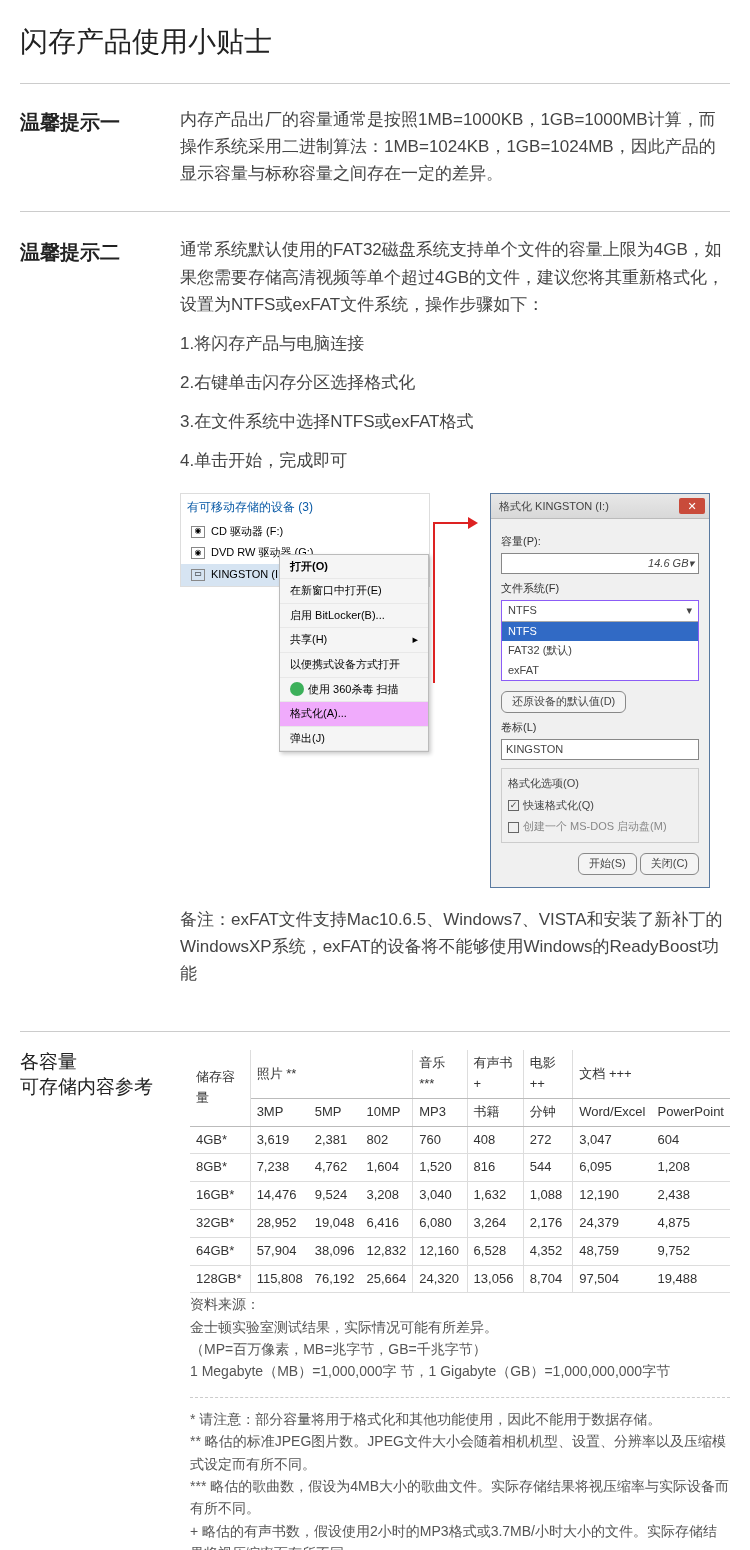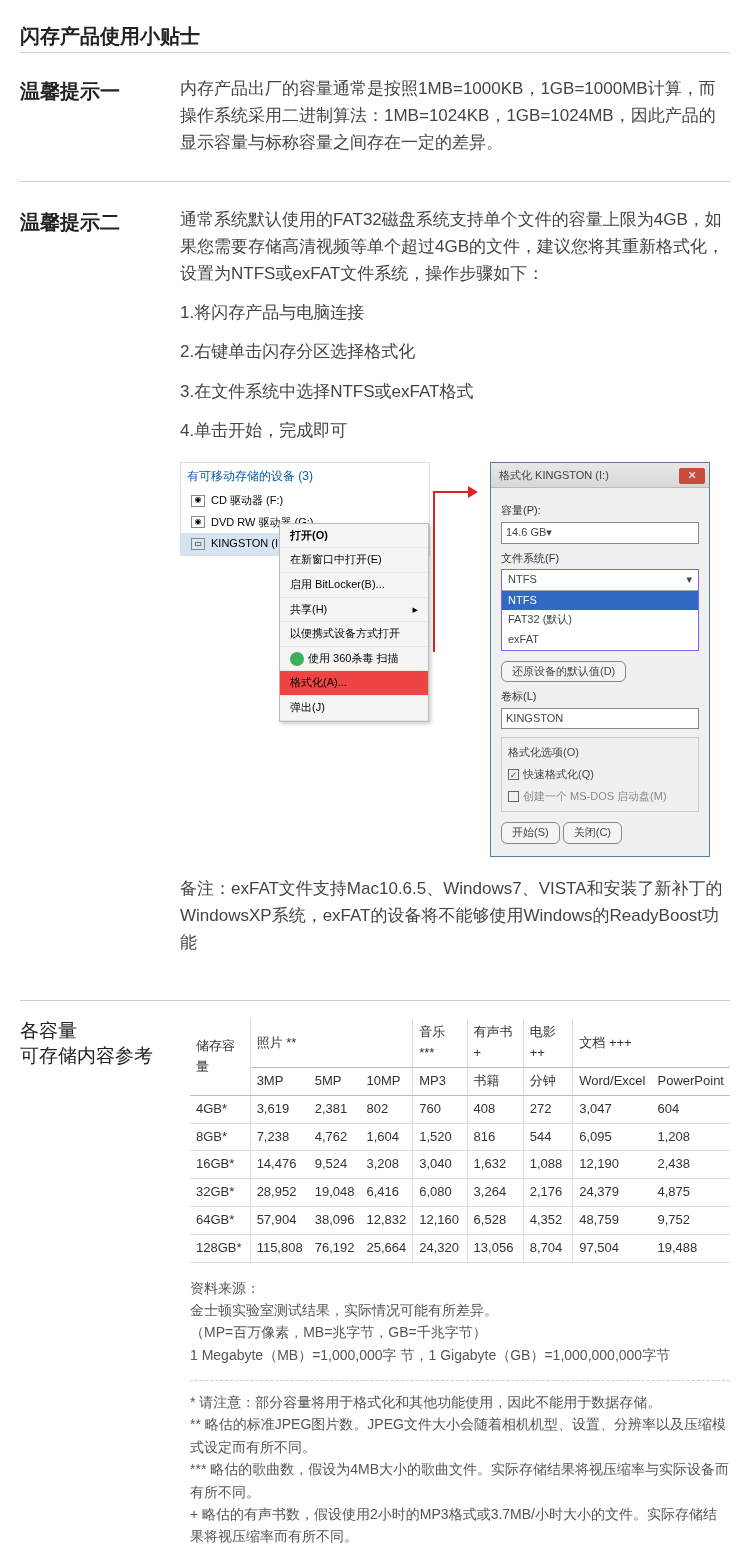--- a/index.html
+++ b/index.html
@@ -1,61 +1,61 @@
 <!DOCTYPE html>
 <html><head>
 <meta charset="utf-8">
 <style>
 * { margin: 0; padding: 0; box-sizing: border-box; }
 body { font-family: "Microsoft YaHei", "PingFang SC", sans-serif; background: #fff; width: 750px; color: #333; font-size: 15px; line-height: 1.6; }
 .page { padding: 20px 20px 30px; }
-.page-title { font-size: 20px; font-weight: 700; color: #222; border-bottom: 1px solid #ccc; margin-bottom: 22px; }
+.page-title { font-size: 28px; font-weight: 400; color: #222; border-bottom: 1px solid #ccc; padding-bottom: 18px; margin-bottom: 22px; }
 .sect { display: flex; border-bottom: 1px solid #ccc; padding-bottom: 24px; margin-bottom: 24px; }
 .sect:last-child { border-bottom: none; }
 .sect-label { width: 160px; flex-shrink: 0; font-size: 20px; color: #222; font-weight: 700; }
 .sect-body { flex: 1; font-size: 17px; color: #444; }
 .sect-body p { margin-bottom: 12px; }
 .step { margin-bottom: 10px; font-size: 17px; }
 .note { font-size: 17px; color: #444; margin-top: 18px; }
 .screenshot-wrap { display: flex; gap: 12px; margin: 18px 0; align-items: flex-start; }
 .win-panel { font-family: Tahoma, "Microsoft YaHei", sans-serif; font-size: 11px; color: #000; background: #fff; border: 1px solid #ddd; }
 .win-panel.left { width: 250px; position: relative; }
 .blue-head { color: #0a5aa6; font-size: 12px; padding: 4px 6px; }
 .dev-row { display: flex; align-items: center; gap: 6px; padding: 2px 10px; font-size: 11px; }
 .dev-selected { background: #d6e4f2; }
 .dev-icon { width: 14px; height: 12px; display: inline-flex; align-items: center; justify-content: center; border: 1px solid #888; font-size: 8px; }
 .ctx-menu { position: absolute; left: 98px; top: 60px; background: #f5f5f5; border: 1px solid #bbb; width: 150px; box-shadow: 2px 2px 4px rgba(0,0,0,.2); }
 .ctx-item { padding: 3px 10px; font-size: 11px; border-bottom: 1px solid #e8e8e8; display: flex; align-items: center; gap: 4px; }
-.ctx-item.hl { background: #ef4444; }
+.ctx-item.hl { background: #f0abfc; }
 .ctx-item .ico { width: 14px; height: 14px; border-radius: 50%; display: inline-block; }
 .arrow-line { width: 36px; height: 140px; position: relative; flex-shrink: 0; }
 .arrow-line svg { position: absolute; top: 0; left: -12px; }
 .dlg { width: 220px; background: #f0f0f0; border: 1px solid #5a7aa0; font-size: 11px; }
 .dlg-title { display: flex; align-items: center; justify-content: space-between; background: linear-gradient(#e8e8e8,#d8d8d8); border-bottom: 1px solid #bbb; padding: 4px 4px 3px 8px; }
 .dlg-close { width: 26px; height: 16px; background: #c94b3b; color: #fff; display: flex; align-items: center; justify-content: center; font-size: 11px; border-radius: 2px; }
 .dlg-body { padding: 8px 10px; }
 .dlg-body label { display: block; margin-top: 6px; font-size: 11px; color: #333; }
 .sel { width: 100%; border: 1px solid #888; background: #fff; padding: 1px 4px; font-size: 11px; margin-top: 2px; }
 .sel.open { border: 1px solid #8b5cf6; padding: 0; }
 .sel-opt { padding: 1px 6px; }
 .sel-opt.hl { background: #316ac5; color: #fff; }
 .inp { width: 100%; border: 1px solid #888; background: #fff; padding: 1px 4px; font-size: 11px; margin-top: 2px; }
 .dlg-btn { display: inline-block; border: 1px solid #888; background: #f4f4f4; padding: 1px 10px; font-size: 11px; border-radius: 6px; }
-.dlg-btn-row { padding: 10px 0 4px; }
+.dlg-btn-row { text-align: right; padding: 10px 0 4px; }
 .chk-row { display: flex; align-items: center; gap: 4px; font-size: 11px; margin-top: 4px; }
 .chk { width: 11px; height: 11px; border: 1px solid #666; display: inline-flex; align-items: center; justify-content: center; font-size: 9px; }
 
 .tbl-sect { display: flex; border-top: 1px solid #ccc; padding-top: 18px; }
 .tbl-label { width: 170px; flex-shrink: 0; font-size: 19px; color: #222; line-height: 1.3; }
 .tbl-wrap { flex: 1; }
 table { border-collapse: collapse; font-size: 13px; width: 100%; color: #333; }
 th, td { padding: 3px 6px; text-align: left; font-weight: 400; border-bottom: 1px solid #ddd; }
 th.top { border-bottom: 1px solid #bbb; }
 .sep-r { border-right: 1px solid #ddd; }
-.src { font-size: 14px; color: #555; line-height: 1.6; margin-top: 14px; }
+.src { font-size: 14px; color: #555; line-height: 1.6; }
 .fn { font-size: 14px; color: #555; line-height: 1.6; margin-top: 14px; border-top: 1px dashed #ccc; padding-top: 10px; }
 </style>
 </head>
 <body>
 
 <div class="page">
   <h1 class="page-title">闪存产品使用小贴士</h1>
 
   <div class="sect">
     <div class="sect-label">温馨提示一</div>
@@ -115,21 +115,21 @@
           </svg>
         </div>
 
         <div class="dlg">
           <div class="dlg-title">
             <span>格式化 KINGSTON (I:)</span>
             <span class="dlg-close">✕</span>
           </div>
           <div class="dlg-body">
             <label>容量(P):</label>
-            <div class="sel" style="display:flex;justify-content:flex-start;align-items:center;">
+            <div class="sel" style="display:flex;justify-content:flex-end;align-items:center;font-style:italic;">
                 <span>14.6 GB</span>
                 <span>▾</span>
               </div>
 
             <label>文件系统(F)</label>
             <div class="sel open">
               <div class="sel-opt" style="display:flex;justify-content:space-between;border-bottom:1px solid #aaa;">
                   <span>NTFS</span>
                   <span>▾</span>
                 </div>

